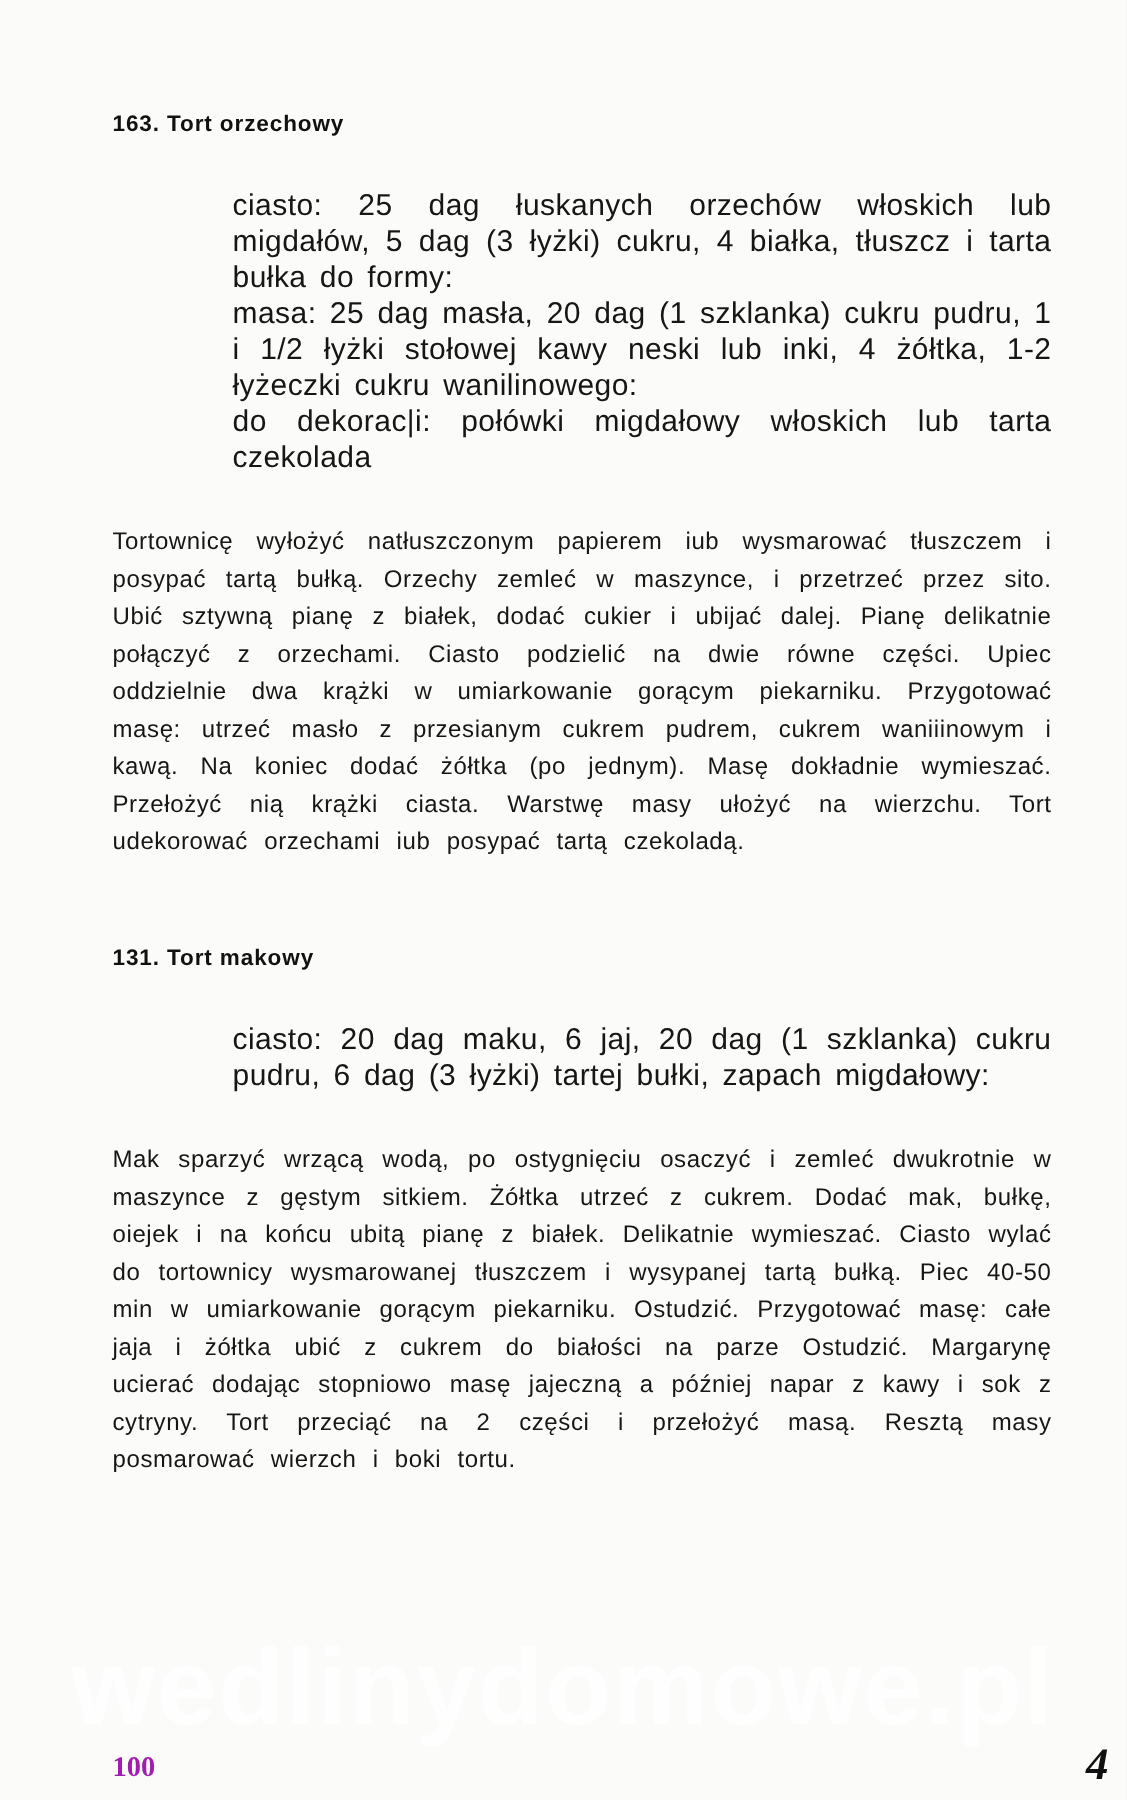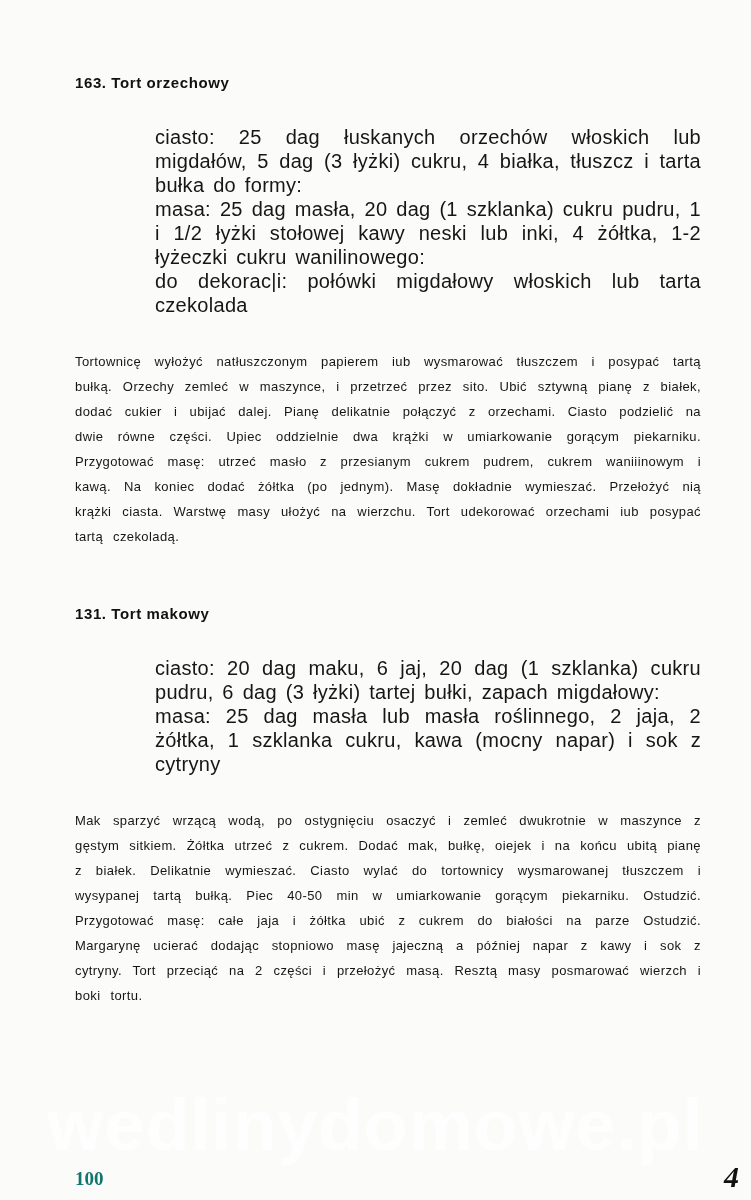--- a/index.html
+++ b/index.html
@@ -39,21 +39,21 @@
     line-height: 24px;
     text-align: justify;
     letter-spacing: 0.3px;
     word-spacing: 3px;
   }
   .ingredients p {
     margin: 0;
   }
   .body-text {
     margin: 32px 0 0 0;
-    font-size: 13px;
+    font-size: 16px;
     line-height: 25px;
     text-align: justify;
     letter-spacing: 0.4px;
     word-spacing: 6px;
   }
   .watermark {
     position: absolute;
     left: 0;
     right: 0;
     bottom: 34px;
@@ -75,21 +75,21 @@
     height: 34px;
     z-index: 6;
   }
   .page-number {
     position: absolute;
     left: 75px;
     bottom: 4px;
     font-family: "Liberation Serif", serif;
     font-weight: bold;
     font-size: 19px;
-    color: #0f766e;
+    color: #a21caf;
   }
   .edition-mark {
     position: absolute;
     right: 12px;
     bottom: 0;
     font-family: "Liberation Serif", serif;
     font-weight: bold;
     font-style: italic;
     font-size: 30px;
     color: #111;
@@ -109,21 +109,20 @@
         <p>masa: 25 dag masła, 20 dag (1 szklanka) cukru pudru, 1 i 1/2 łyżki stołowej kawy neski lub inki, 4 żółtka, 1-2 łyżeczki cukru wanilinowego:</p>
         <p>do dekorac|i: połówki migdałowy włoskich lub tarta czekolada</p>
       </div>
       <p class="body-text">Tortownicę wyłożyć natłuszczonym papierem iub wysmarować tłuszczem i posypać tartą bułką. Orzechy zemleć w maszynce, i przetrzeć przez sito. Ubić sztywną pianę z białek, dodać cukier i ubijać dalej. Pianę delikatnie połączyć z orzechami. Ciasto podzielić na dwie równe części. Upiec oddzielnie dwa krążki w umiarkowanie gorącym piekarniku. Przygotować masę: utrzeć masło z przesianym cukrem pudrem, cukrem waniiinowym i kawą. Na koniec dodać żółtka (po jednym). Masę dokładnie wymieszać. Przełożyć nią krążki ciasta. Warstwę masy ułożyć na wierzchu. Tort udekorować orzechami iub posypać tartą czekoladą.</p>
     </section>
 
     <section class="recipe">
       <h1 class="recipe-heading">131. Tort makowy</h1>
       <div class="ingredients">
         <p>ciasto: 20 dag maku, 6 jaj, 20 dag (1 szklanka) cukru pudru, 6 dag (3 łyżki) tartej bułki, zapach migdałowy:</p>
-        <p>masa: 25 dag masła lub masła roślinnego, 2 jaja, 2 żółtka, 1 szklanka cukru, kawa (mocny napar) i sok z cytryny</p>
       </div>
       <p class="body-text">Mak sparzyć wrzącą wodą, po ostygnięciu osaczyć i zemleć dwukrotnie w maszynce z gęstym sitkiem. Żółtka utrzeć z cukrem. Dodać mak, bułkę, oiejek i na końcu ubitą pianę z białek. Delikatnie wymieszać. Ciasto wylać do tortownicy wysmarowanej tłuszczem i wysypanej tartą bułką. Piec 40-50 min w umiarkowanie gorącym piekarniku. Ostudzić. Przygotować masę: całe jaja i żółtka ubić z cukrem do białości na parze Ostudzić. Margarynę ucierać dodając stopniowo masę jajeczną a później napar z kawy i sok z cytryny. Tort przeciąć na 2 części i przełożyć masą. Resztą masy posmarować wierzch i boki tortu.</p>
     </section>
 
   </div>
 
   <div class="watermark">wedlinydomowe.pl</div>
 
   <div class="footer">
     <span class="page-number">100</span>

